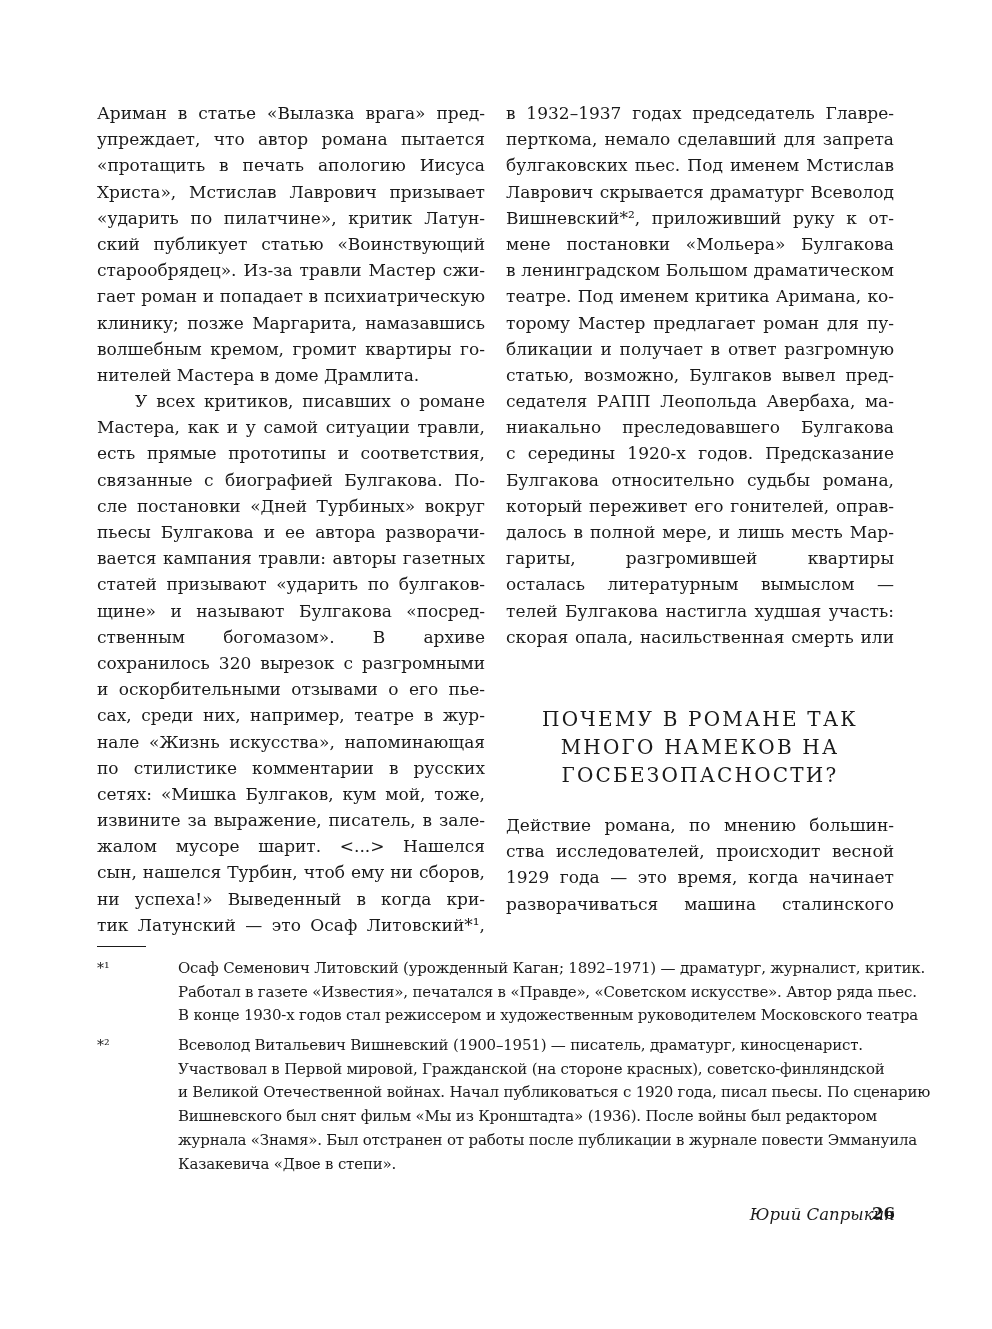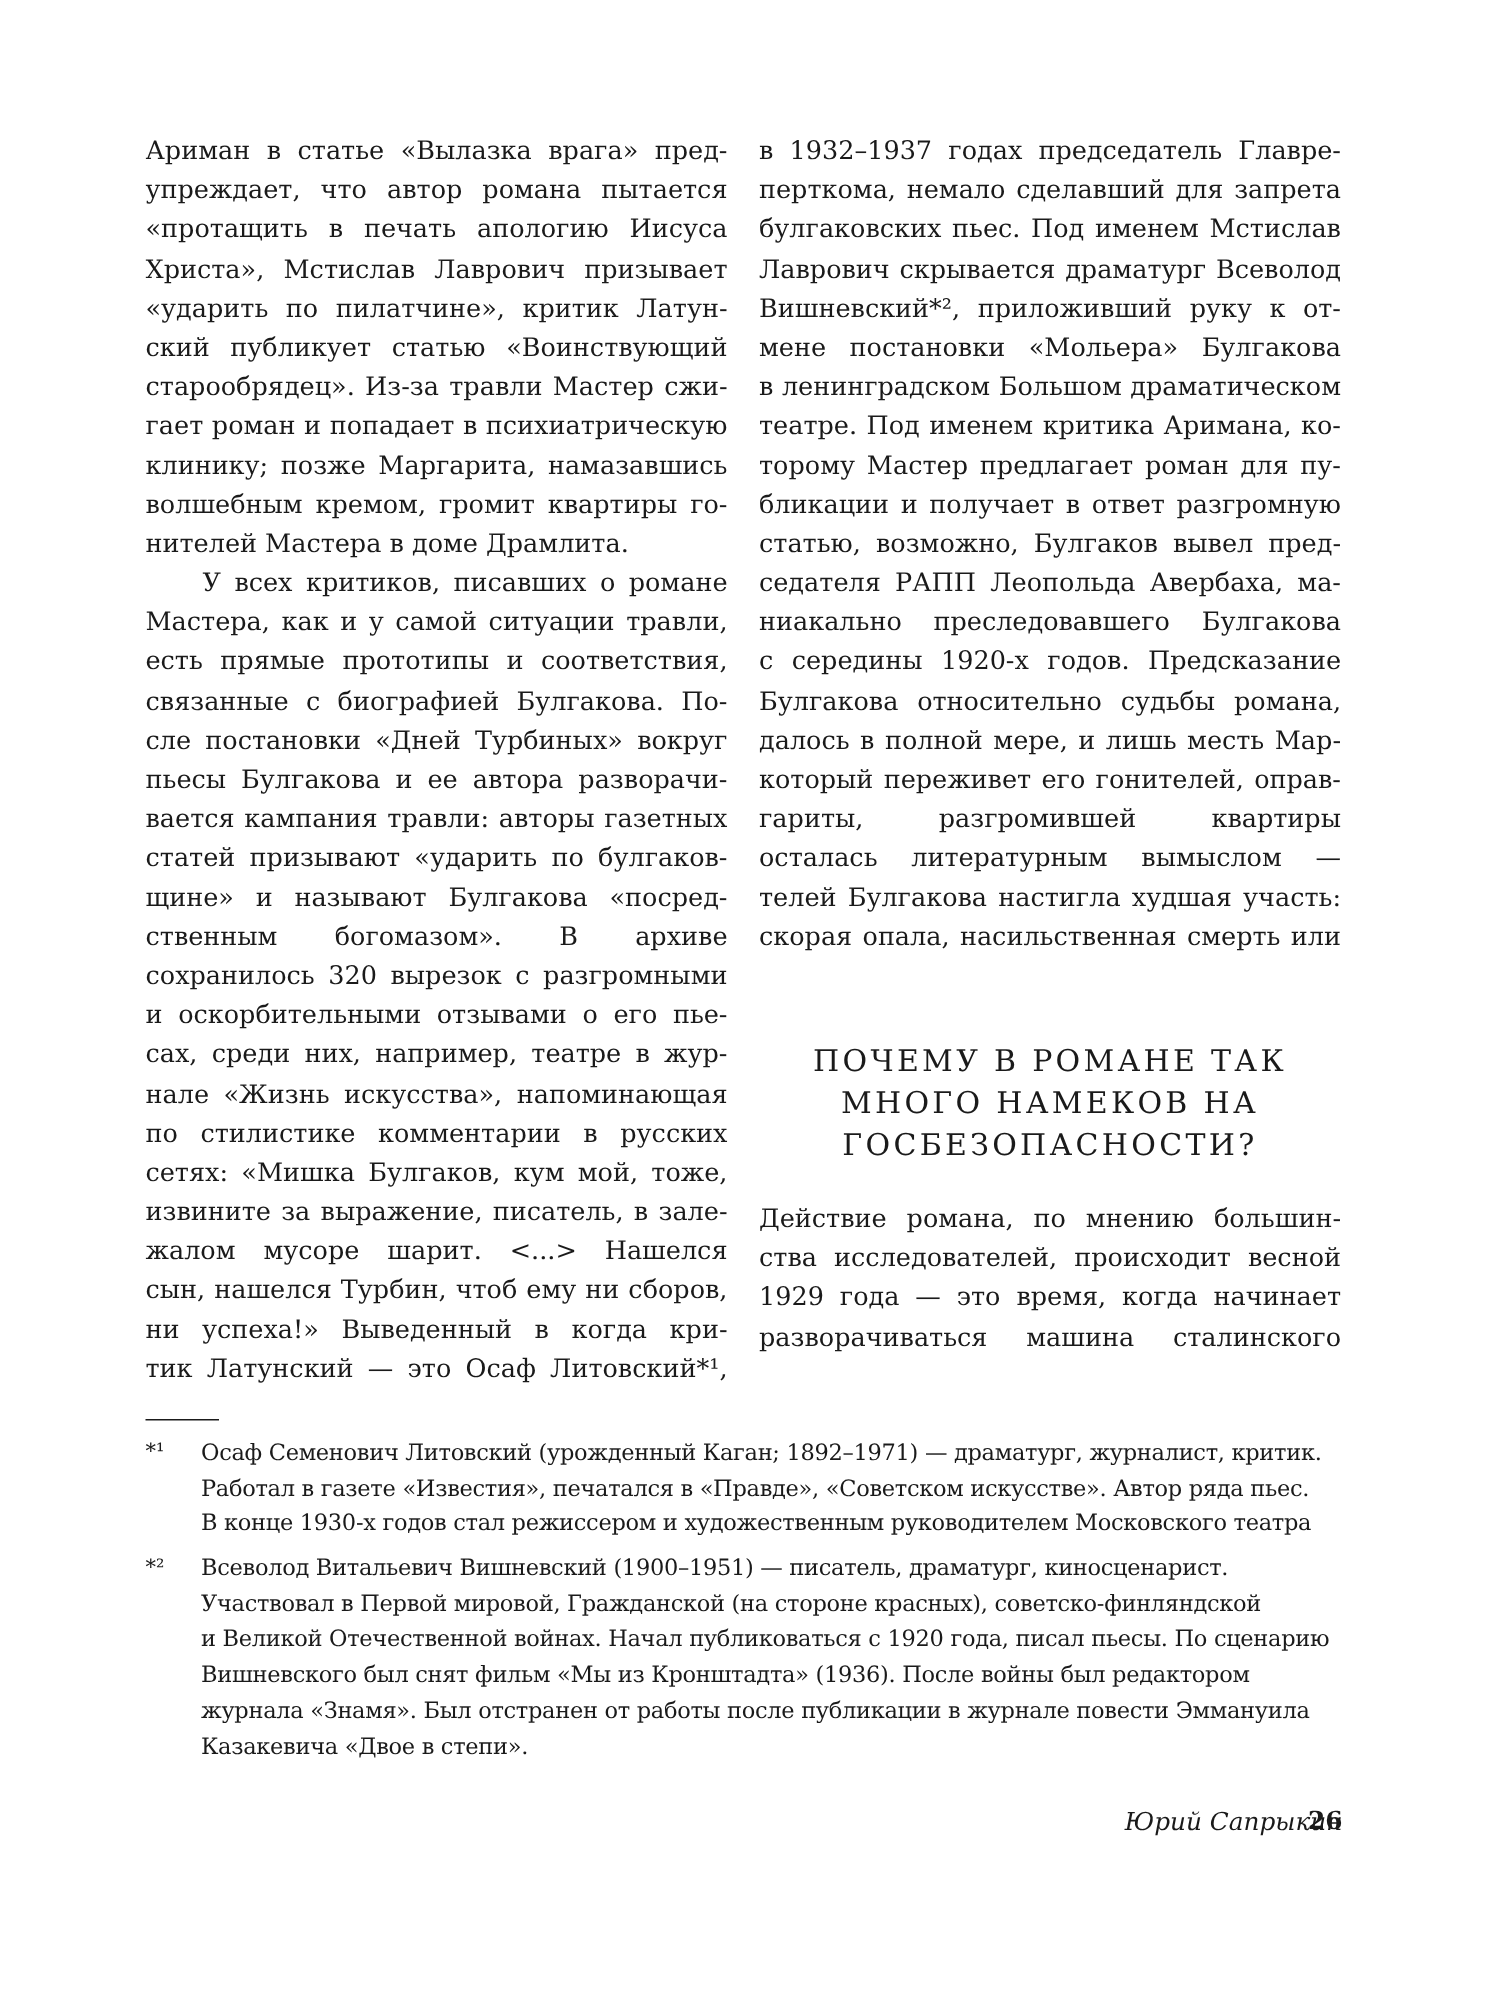--- a/index.html
+++ b/index.html
@@ -16,21 +16,21 @@
     background: #ffffff;
     overflow: hidden;
   }
   .content {
     position: absolute;
     left: 97px; top: 88px;
     width: 798px;
     display: flex;
     gap: 21px;
   }
-  .col { width: 388px; }
+  .col { width: 388px; margin-top: 12px; }
   .block.paragraph { margin: 0; }
   .line {
     font-size: 17px;
     line-height: 26.2px;
     height: 26.2px;
     white-space: normal;
     overflow: hidden;
   }
   .line.just { text-align: justify; text-align-last: justify; }
   .line.ragged { text-align: left; text-align-last: left; }
@@ -63,20 +63,21 @@
     line-height: 23.7px;
   }
   .fn-text { flex: 1 1 auto; }
   .fn-line {
     font-size: 15px;
     line-height: 23.7px;
     height: 23.7px;
     letter-spacing: -0.2px;
     white-space: nowrap;
     overflow: hidden;
+    margin-left: 44px;
   }
   .footer {
     position: absolute;
     left: 97px; top: 1202px;
     width: 798px; height: 28px;
     font-size: 16.5px;
     line-height: 24px;
   }
   .page-num {
     position: absolute;
@@ -143,22 +144,22 @@
           <div class="line just">мене постановки «Мольера» Булгакова</div>
           <div class="line just">в ленинградском Большом драматическом</div>
           <div class="line just">театре. Под именем критика Аримана, ко-</div>
           <div class="line just">торому Мастер предлагает роман для пу-</div>
           <div class="line just">бликации и получает в ответ разгромную</div>
           <div class="line just">статью, возможно, Булгаков вывел пред-</div>
           <div class="line just">седателя РАПП Леопольда Авербаха, ма-</div>
           <div class="line just">ниакально преследовавшего Булгакова</div>
           <div class="line just">с середины 1920-х годов. Предсказание</div>
           <div class="line just">Булгакова относительно судьбы романа,</div>
+          <div class="line just">который переживет его гонителей, оправ-</div>
           <div class="line just">далось в полной мере, и лишь месть Мар-</div>
-          <div class="line just">который переживет его гонителей, оправ-</div>
           <div class="line just">гариты, разгромившей квартиры критиков,</div>
           <div class="line just">осталась литературным вымыслом — хули-</div>
           <div class="line just">телей Булгакова настигла худшая участь:</div>
           <div class="line just">скорая опала, насильственная смерть или</div>
         </div>
         <div class="block heading">
           <div class="line">ПОЧЕМУ В РОМАНЕ ТАК</div>
           <div class="line">МНОГО НАМЕКОВ НА ОРГАНЫ</div>
           <div class="line">ГОСБЕЗОПАСНОСТИ?</div>
         </div>

